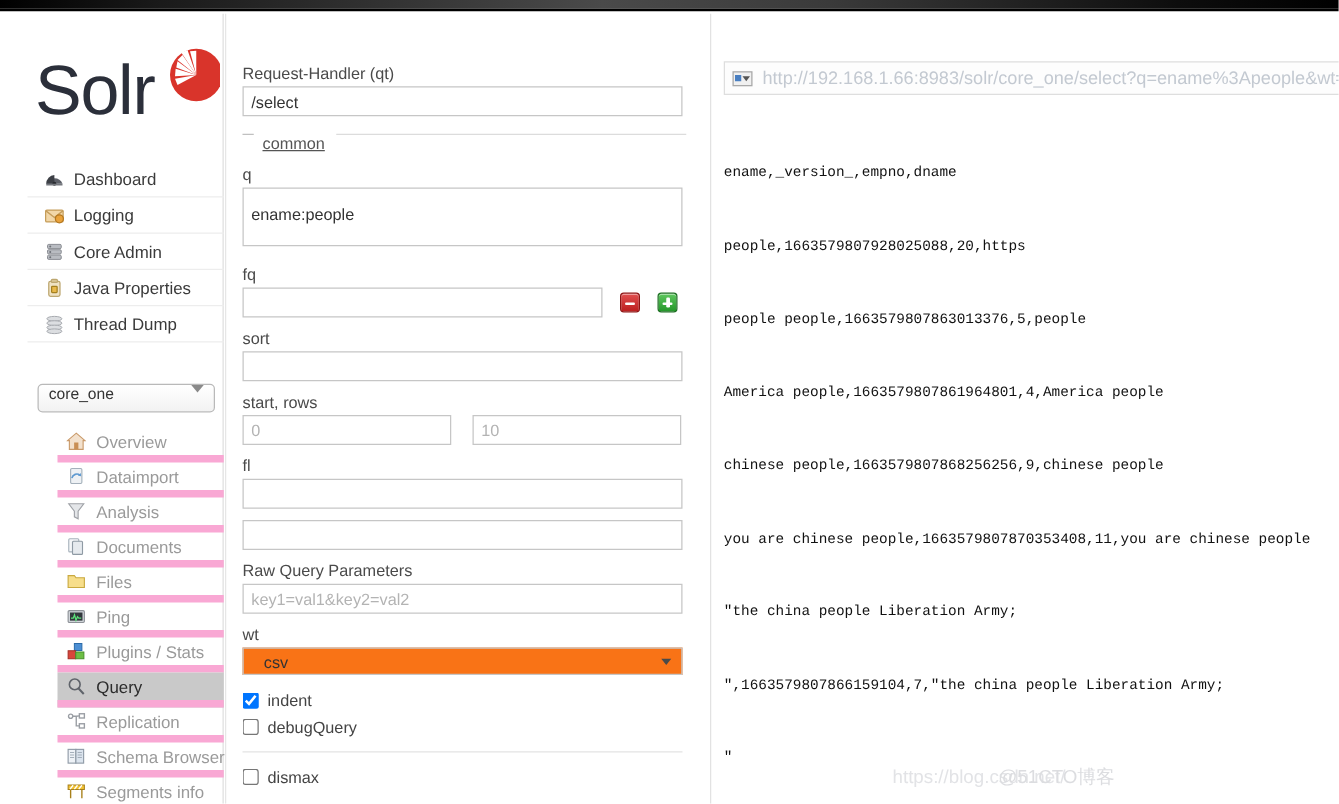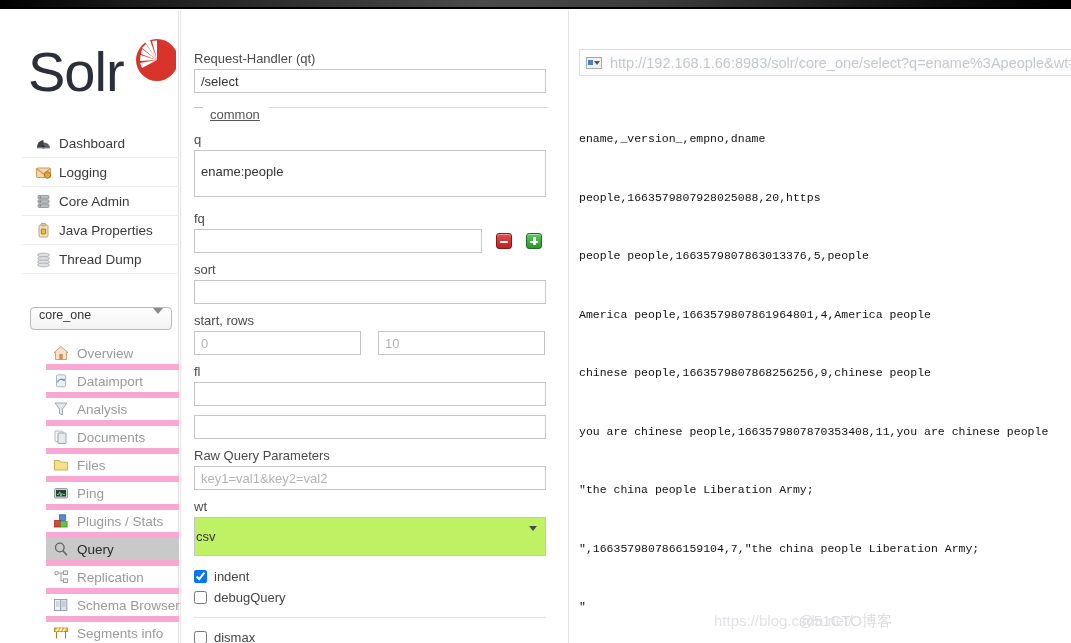--- a/index.html
+++ b/index.html
@@ -174,24 +174,24 @@
   }
   .btn-sq .bar-v {
     position: absolute; left: 6.2px; top: 3.2px;
     width: 2.6px; height: 8px; background: #fff; border-radius: 1px;
   }
 
   .two-col { display: flex; gap: 17px; }
   .two-col .inp { width: 167px; }
 
   select.inp {
-    width: 352px; height: 39px;
+    width: 352px; height: 22px;
     -webkit-appearance: none; appearance: none;
-    padding-left: 1px;
-    background: #bef264;
+    padding-left: 16px;
+    background: #f97316;
   }
   .sel-wrap { position: relative; width: 352px; }
   .sel-wrap .scaret {
     position: absolute; right: 9px; top: 9px;
     width: 0; height: 0;
     border-left: 4px solid transparent;
     border-right: 4px solid transparent;
     border-top: 5px solid #4a4a4a;
     pointer-events: none;
   }

